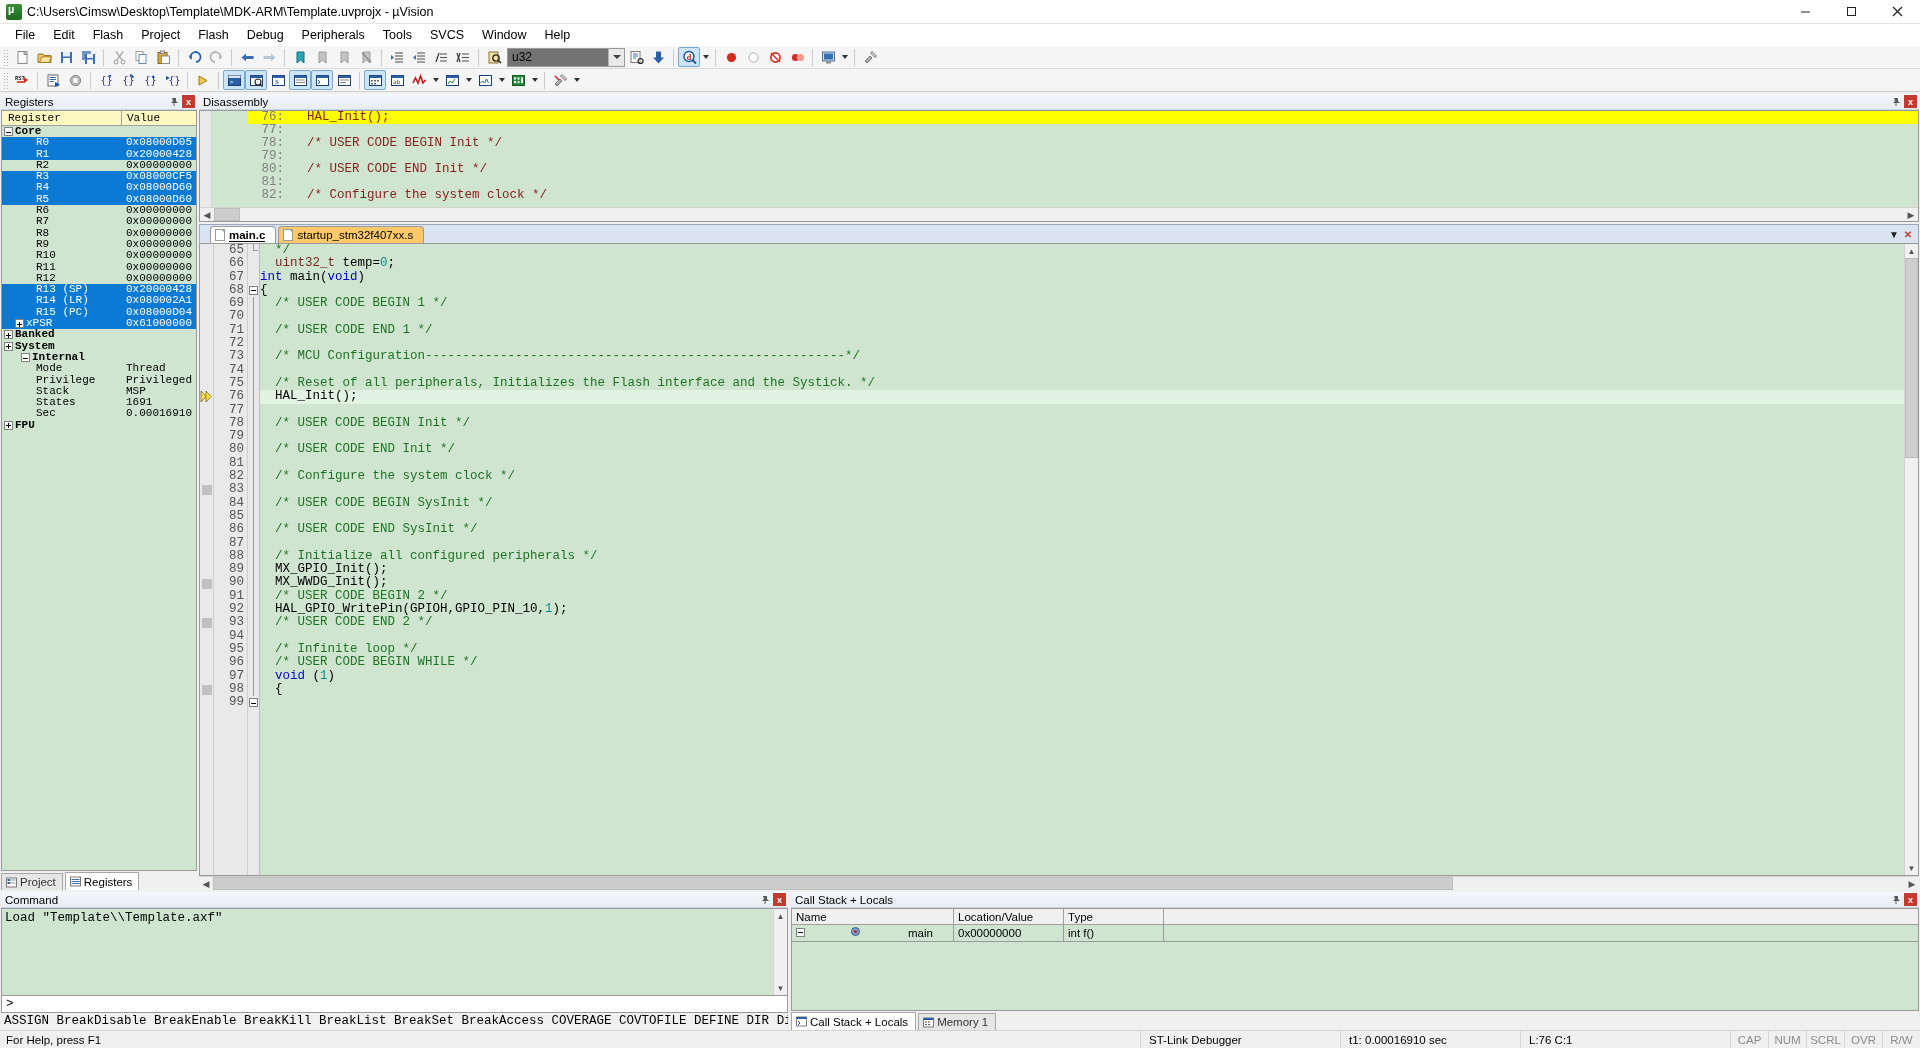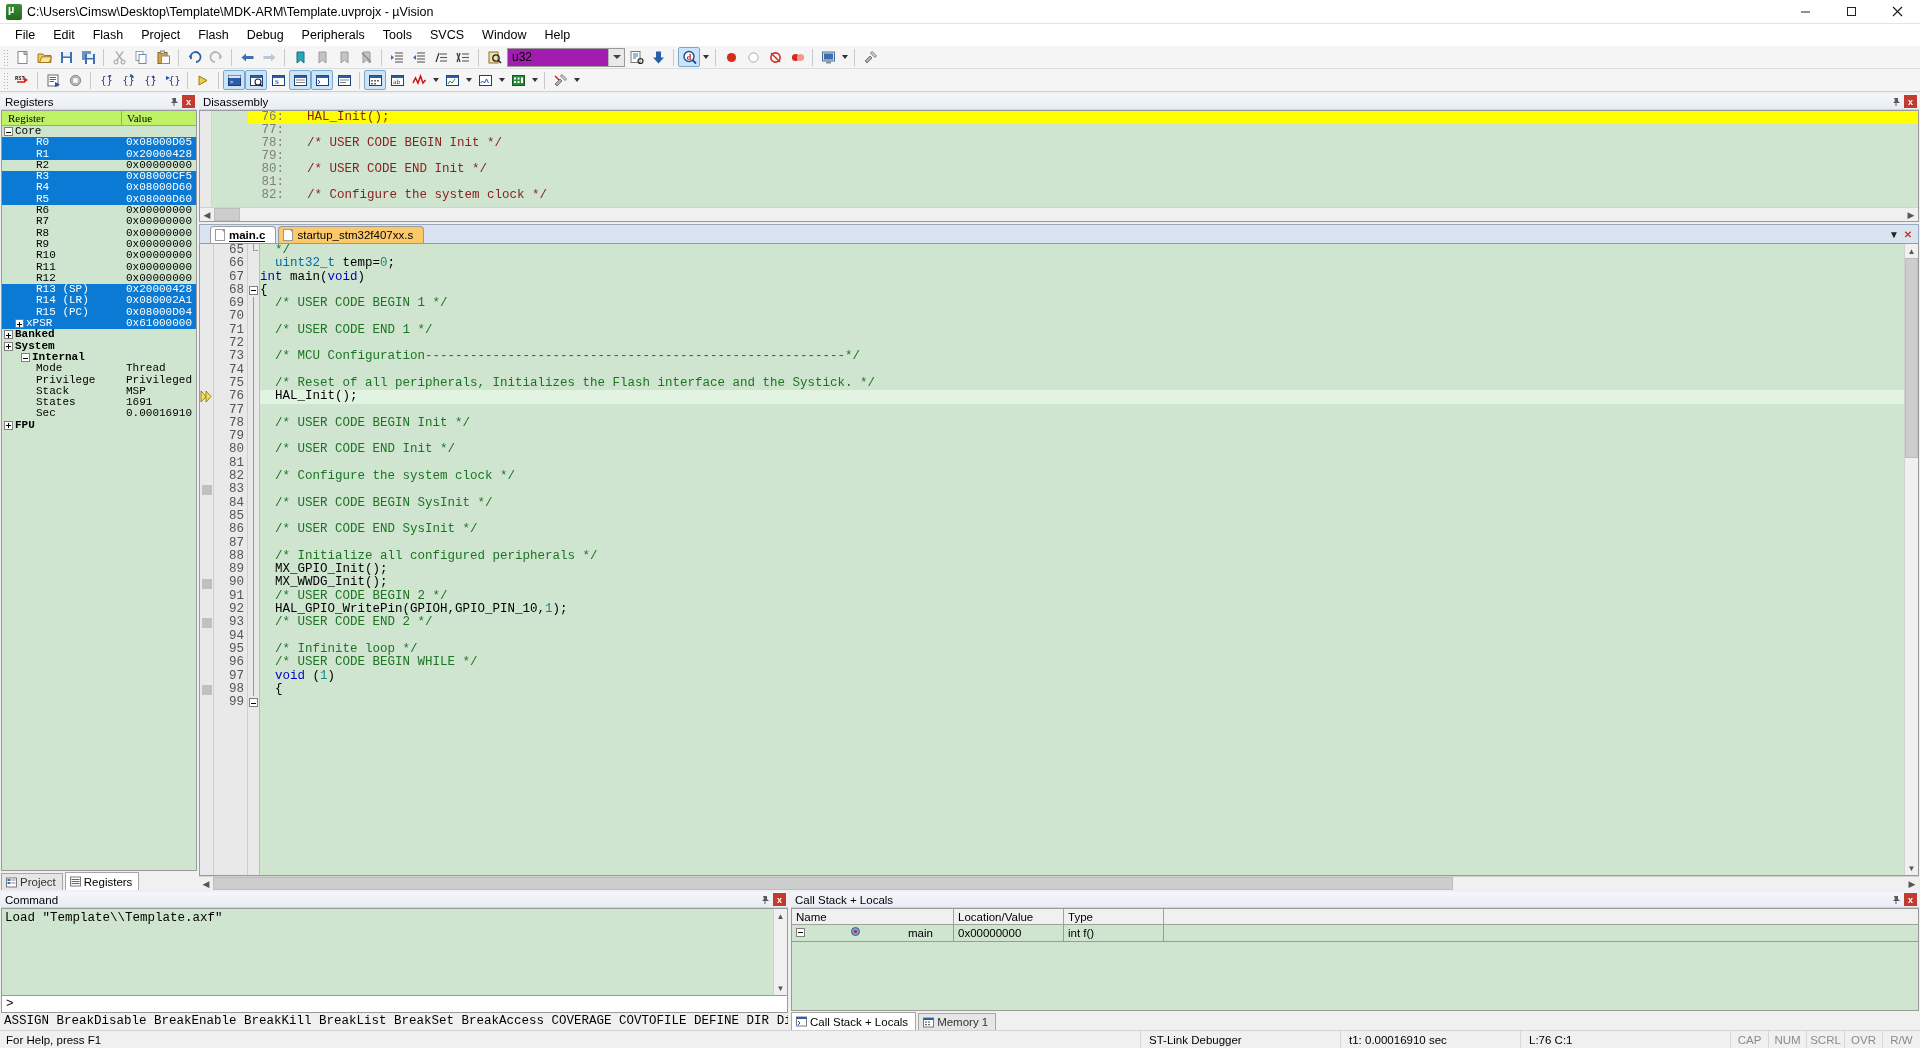--- a/index.html
+++ b/index.html
@@ -57,21 +57,21 @@
     width: 22px; height: 20px; display:flex; align-items:center; justify-content:center;
     flex: 0 0 22px; margin: 0 0px; border: 1px solid transparent; border-radius:2px;
   }
   .tb.active { background:#cbe4f7; border-color:#7aa9cf; }
   .tb svg { display:block; }
   .tb-sep { width:1px; height:17px; background:#c9c9c9; margin:0 4px; flex:0 0 1px; }
   .tb-drop { width: 11px; height:20px; display:flex; align-items:center; justify-content:center; flex:0 0 11px; }
   .tb-drop::after { content:""; border-left:3px solid transparent; border-right:3px solid transparent; border-top:4px solid #333; }
 
   .searchbox {
-    height: 19px; width: 118px; background:#a21caf; border:1px solid #9a9a9a;
+    height: 19px; width: 118px; background:#737373; border:1px solid #9a9a9a;
     display:flex; align-items:center; flex:0 0 118px; margin: 0 0 0 2px; gap: 8px;
   }
   .searchbox input {
     border:none; outline:none; background:transparent; width: 100%;
     font-family: "Liberation Sans", sans-serif; font-size: 12px; padding-left: 4px; color:#000;
   }
   .search-arrow {
     width: 16px; height:17px; flex:0 0 16px; background:#e9e9e9; border-left:1px solid #b5b5b5;
     display:flex; align-items:center; justify-content:center;
   }
@@ -90,22 +90,22 @@
   }
   .pane-head .ph-title { flex:1 1 auto; }
   .pin-btn, .x-btn {
     width:13px; height:13px; display:flex; align-items:center; justify-content:center;
     font-size:10px; margin-right:2px; flex:0 0 13px;
   }
   .x-btn { background:#c23b2e; color:#fff; font-weight:bold; font-size:9px; }
 
   
   .reg-pane { flex:1 1 auto; display:flex; flex-direction:column; min-height:0; border:1px solid #9a9a9a; background:#fff; }
-  .reg-headrow { display:flex; height:15px; flex:0 0 15px; background:#bef264; border-bottom:1px solid #a0a0a0;
-    font-family:Liberation Serif, serif; font-size:11px; }
+  .reg-headrow { display:flex; height:15px; flex:0 0 15px; background:#fef9c3; border-bottom:1px solid #a0a0a0;
+    font-family:Liberation Mono, monospace; font-size:11px; }
   .reg-headrow .c1 { width:120px; flex:0 0 120px; border-right:1px solid #a0a0a0; padding-left:6px; line-height:15px; }
   .reg-headrow .c2 { flex:1 1 auto; padding-left:5px; line-height:15px; }
   .reg-body { flex:1 1 auto; overflow:hidden; background:#cfe5cf; font-family:"Liberation Mono", monospace; font-size:11px; }
   .reg-row { display:flex; height:11.3px; line-height:11.3px; white-space:nowrap; }
   .reg-row.sel { background:#0a7ad4; color:#fff; }
   .reg-name { width:120px; flex:0 0 120px; display:flex; align-items:center; overflow:hidden; }
   .reg-val { flex:1 1 auto; padding-left:4px; overflow:hidden; }
   .tw { display:inline-block; width:10px; flex:0 0 10px; }
   .tw-box {
     display:inline-block; width:9px; height:9px; border:1px solid #808080; background:#fff;
@@ -167,21 +167,21 @@
   .ed-marker .bpslot { position:absolute; left:2px; width:10px; height:10px; background:#c0c0c0; }
   .ed-marker .arrow { position:absolute; left:0px; width:14px; height:13px; }
   .ed-numcol { width:34px; flex:0 0 34px; background:#e9e9e9; border-right:1px solid #cfcfcf;
     font-family:"Liberation Mono", monospace; font-size:12.5px; color:#555; text-align:right; padding-right:3px;}
   .ed-fold { width:12px; flex:0 0 12px; background:#e9e9e9; border-right:1px solid #bdbdbd; position:relative;}
   .ed-text { flex:1 1 auto; overflow:hidden; font-family:"Liberation Mono", monospace; font-size:12.5px; position:relative;}
   .el { height:13.3px; line-height:13.3px; white-space:pre; }
   .el.current { background:#e2f3e2; }
   .c-com { color:#1d7324; }
   .c-kw  { color:#0000cc; }
-  .c-type{ color:#0369a1; }
+  .c-type{ color:#7f1d1d; }
   .c-num { color:#0f8a8a; }
   .c-txt { color:#000; }
   .ed-vscroll { width:14px; flex:0 0 14px; background:#f0f0f0; border-left:1px solid #d2d2d2; display:flex; flex-direction:column; }
   .vs-arrow { height:14px; flex:0 0 14px; display:flex; align-items:center; justify-content:center; font-size:8px; color:#555;}
   .vs-track { flex:1 1 auto; position:relative; }
   .vs-thumb { position:absolute; left:0; width:13px; background:#cdcdcd; border:1px solid #bdbdbd; }
 
   
   .bottom { height: 140px; flex:0 0 140px; display:flex; padding: 2px 1px 0 1px; background:#f0f0f0;}
   .cmd-pane { width: 787px; flex:0 0 787px; display:flex; flex-direction:column; }
@@ -683,21 +683,21 @@
 
       <div class="reg-pane">
         <div class="reg-headrow">
           <div class="c1">Register</div>
           <div class="c2">Value</div>
         </div>
         <div class="reg-body" id="reg-body">
             <div class="reg-row">
               <div class="reg-name" style="padding-left: 2px;">
                 <span class="tw-box"></span>
-                <span style="font-weight: normal; text-align: center;">Core</span>
+                <span style="font-weight: bold; text-align: center;">Core</span>
               </div>
               <div class="reg-val"></div>
             </div>
             <div class="reg-row sel">
               <div class="reg-name" style="padding-left: 24px;">
                 <span class="tw"></span>
                 <span>R0</span>
               </div>
               <div class="reg-val">0x08000D05</div>
             </div>

